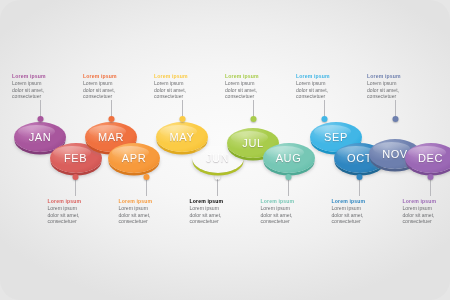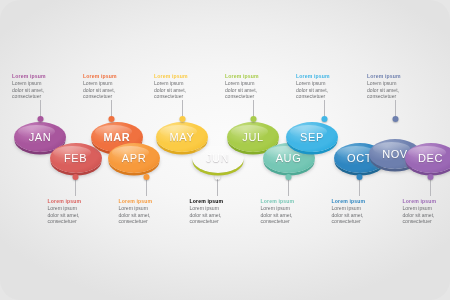--- a/index.html
+++ b/index.html
@@ -173,21 +173,21 @@
         <div class="dot"></div>
       </div>
       <div class="textblock" style="left: 79.5px; top: 198px;">
         <div class="head">Lorem ipsum</div>
         <div class="line">Lorem ipsum</div>
         <div class="line">dolor sit amet,</div>
         <div class="line">consectetuer</div>
       </div>
     </div>
     <div class="item" style="--base: #f0713f; --light: #f79a70; --mid: #e25f2d; --dark: #cc5326;">
-      <div class="node" style="left: 117px; top: 137px; font-weight: bold;">
+      <div class="node" style="left: 111px; top: 137px;">
         <div class="body"></div>
         <div class="gloss"></div>
         <div class="label">MAR</div>
       </div>
       <div class="pin up" style="left: 111px; top: 100px; height: 22px;">
         <div class="stem"></div>
         <div class="dot"></div>
       </div>
       <div class="textblock" style="left: 115px; top: 73px;">
         <div class="head">Lorem ipsum</div>
@@ -241,21 +241,21 @@
         <div class="dot"></div>
       </div>
       <div class="textblock" style="left: 221.5px; top: 198px;">
         <div class="head">Lorem ipsum</div>
         <div class="line">Lorem ipsum</div>
         <div class="line">dolor sit amet,</div>
         <div class="line">consectetuer</div>
       </div>
     </div>
     <div class="item" style="--base: #a8cc4b; --light: #c6de83; --mid: #99c134; --dark: #87ae2a;">
-      <div class="node" style="left: 253px; top: 137px;">
+      <div class="node" style="left: 253px; top: 143px;">
         <div class="body"></div>
         <div class="gloss"></div>
         <div class="label">JUL</div>
       </div>
       <div class="pin up" style="left: 253px; top: 100px; height: 22px;">
         <div class="stem"></div>
         <div class="dot"></div>
       </div>
       <div class="textblock" style="left: 257px; top: 73px;">
         <div class="head">Lorem ipsum</div>
@@ -275,21 +275,21 @@
         <div class="dot"></div>
       </div>
       <div class="textblock" style="left: 292.5px; top: 198px;">
         <div class="head">Lorem ipsum</div>
         <div class="line">Lorem ipsum</div>
         <div class="line">dolor sit amet,</div>
         <div class="line">consectetuer</div>
       </div>
     </div>
     <div class="item" style="--base: #41b6e6; --light: #7bcdee; --mid: #22a8de; --dark: #1b95c7;">
-      <div class="node" style="left: 312px; top: 137px;">
+      <div class="node" style="left: 336px; top: 137px;">
         <div class="body"></div>
         <div class="gloss"></div>
         <div class="label">SEP</div>
       </div>
       <div class="pin up" style="left: 324px; top: 100px; height: 22px;">
         <div class="stem"></div>
         <div class="dot"></div>
       </div>
       <div class="textblock" style="left: 328px; top: 73px;">
         <div class="head">Lorem ipsum</div>

